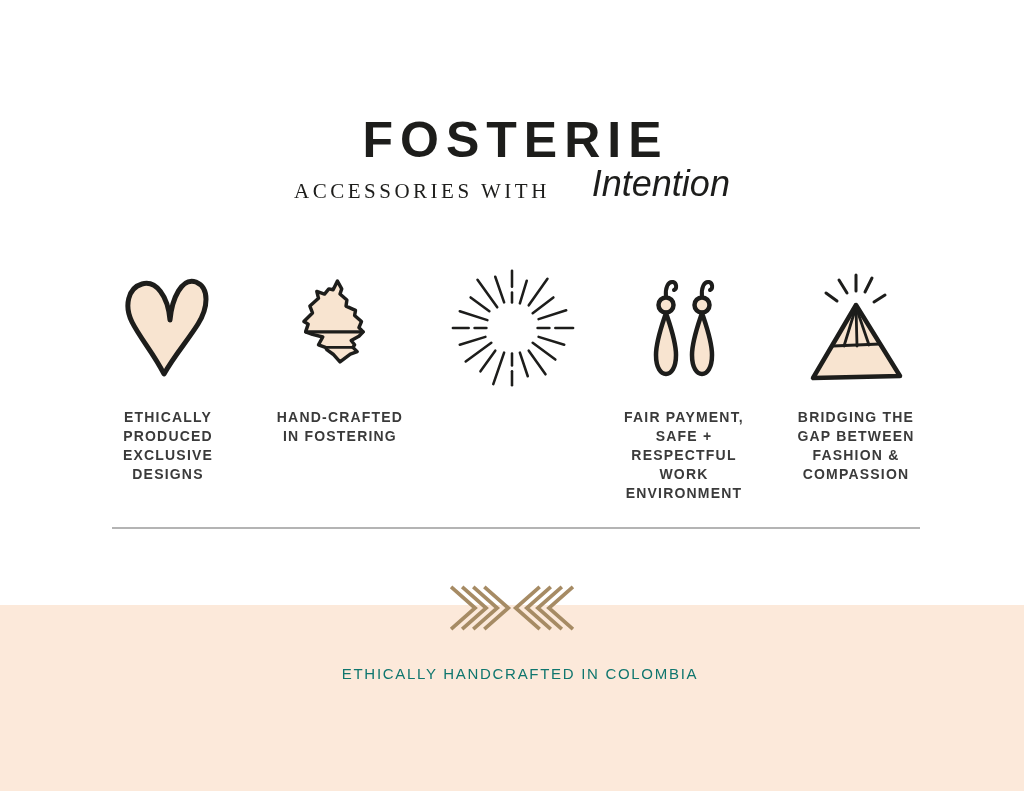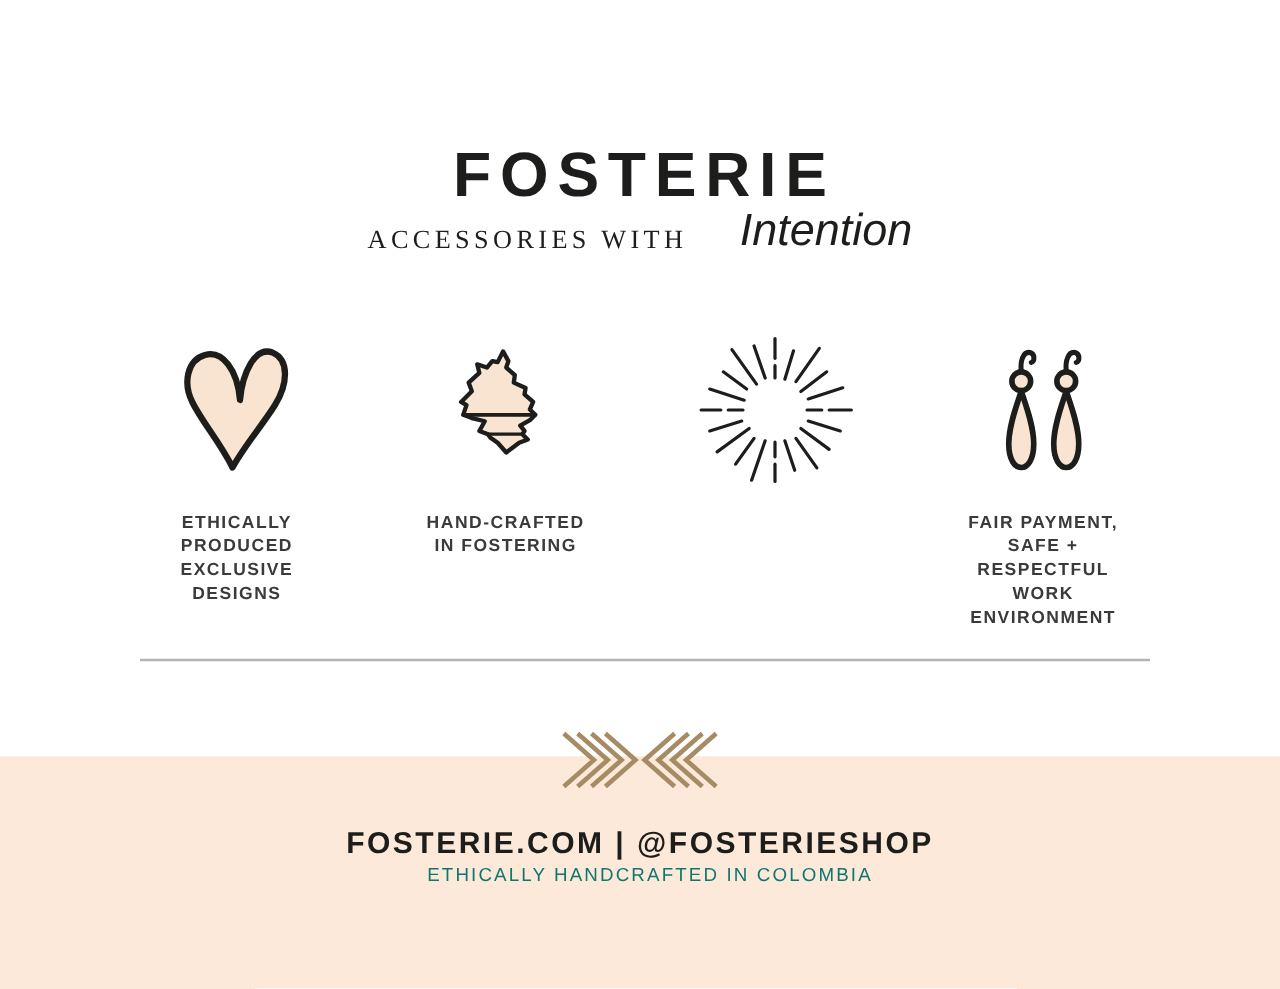--- a/index.html
+++ b/index.html
@@ -124,20 +124,40 @@
           <path class="ic ic-fill" stroke-width="4.5" d="M57,38 C53,50 47,66 47,80 C47,93 52,99 57,99 C62,99 67,93 67,80 C67,66 61,50 57,38 Z"></path>
         </svg>
       </div>
       <p class="caption">FAIR PAYMENT,
 SAFE +
 RESPECTFUL
 WORK
 ENVIRONMENT</p>
     </div>
 
+    <div class="value-col">
+      <div class="icon-box">
+        <svg width="112" height="118" viewBox="0 0 112 118">
+          <path class="ic ic-fill" stroke-width="4.5" d="M56,36 L13,109 L100,107 Z"></path>
+          <line class="ic" stroke-width="3" x1="33" y1="77" x2="80" y2="75"></line>
+          <line class="ic" stroke-width="2.8" x1="56" y1="38" x2="44" y2="77"></line>
+          <line class="ic" stroke-width="2.8" x1="56" y1="38" x2="57" y2="77"></line>
+          <line class="ic" stroke-width="2.8" x1="56" y1="38" x2="69" y2="76"></line>
+          <line class="ic" stroke-width="3" x1="56" y1="6" x2="56" y2="22"></line>
+          <line class="ic" stroke-width="3" x1="39" y1="11" x2="47" y2="24"></line>
+          <line class="ic" stroke-width="3" x1="26" y1="24" x2="37" y2="32"></line>
+          <line class="ic" stroke-width="3" x1="72" y1="9" x2="65" y2="23"></line>
+          <line class="ic" stroke-width="3" x1="85" y1="26" x2="74" y2="33"></line>
+        </svg>
+      </div>
+      <p class="caption">BRIDGING THE
+GAP BETWEEN
+FASHION &amp;
+COMPASSION</p>
+    </div>
 
   </section>
 
   <div class="divider"></div>
 
   <div class="band"></div>
 
   <div class="chevrons">
     <svg width="164" height="48" viewBox="0 0 164 52">
       <polyline class="chev" points="16,3 42,26 16,49"></polyline>
@@ -145,17 +165,16 @@
       <polyline class="chev" points="40,3 66,26 40,49"></polyline>
       <polyline class="chev" points="52,3 78,26 52,49"></polyline>
       <polyline class="chev" points="148,3 122,26 148,49"></polyline>
       <polyline class="chev" points="136,3 110,26 136,49"></polyline>
       <polyline class="chev" points="124,3 98,26 124,49"></polyline>
       <polyline class="chev" points="112,3 86,26 112,49"></polyline>
     </svg>
   </div>
 
   <footer class="footer">
-    <div class="footer-line1">FOSTERIE.COM | @FOSTERIESHOP</div>
     <div class="footer-line2">ETHICALLY HANDCRAFTED IN COLOMBIA</div>
   </footer>
 
 </div>
 
 </body></html>

